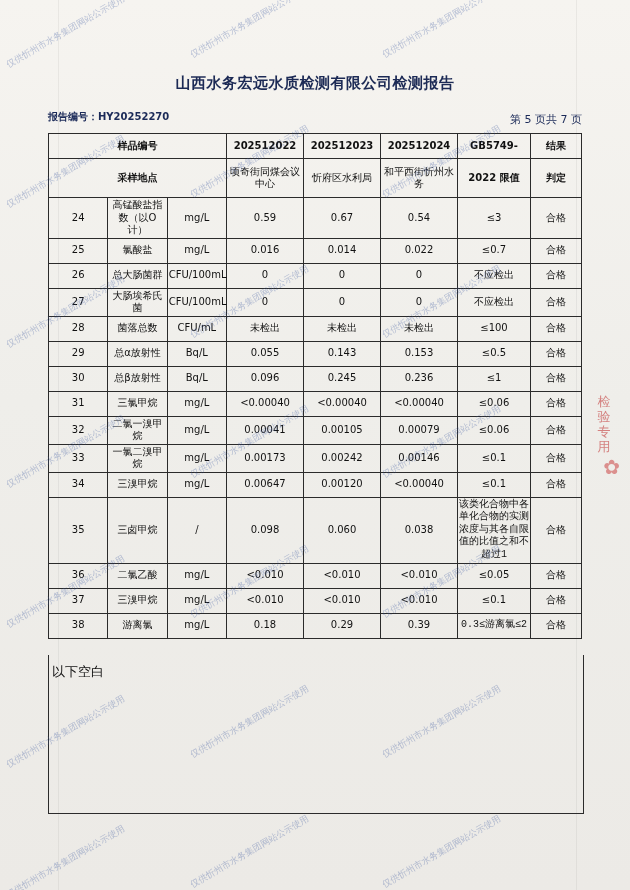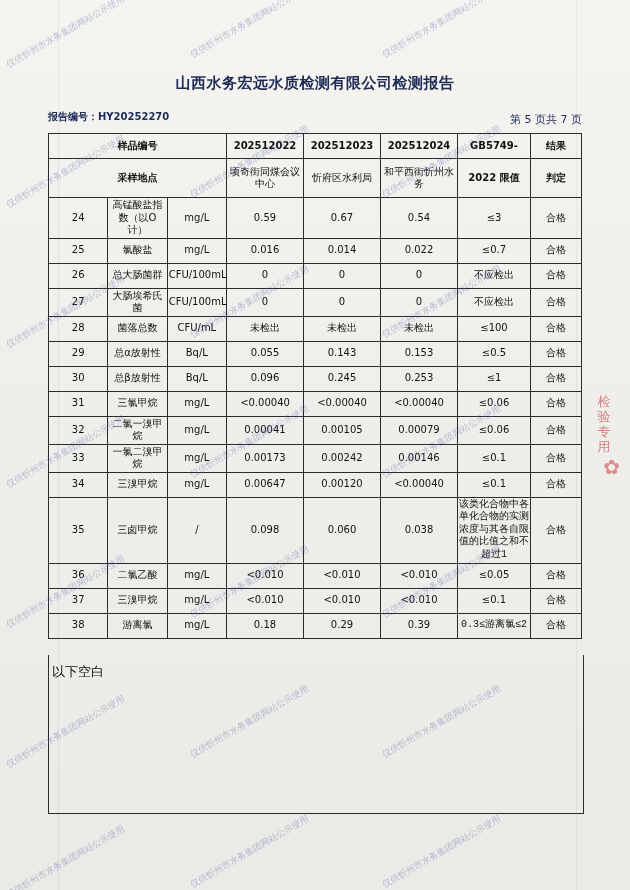--- a/index.html
+++ b/index.html
@@ -182,21 +182,21 @@
       <td class="val">0.153</td>
       <td class="lim">≤0.5</td>
       <td class="jud">合格</td>
     </tr>
     <tr class="r">
       <td class="idx">30</td>
       <td class="name">总β放射性</td>
       <td class="unit">Bq/L</td>
       <td class="val">0.096</td>
       <td class="val">0.245</td>
-      <td class="val">0.253</td>
+      <td class="val">0.236</td>
       <td class="lim">≤1</td>
       <td class="jud">合格</td>
     </tr>
     <tr class="r">
       <td class="idx">31</td>
       <td class="name">三氯甲烷</td>
       <td class="unit">mg/L</td>
       <td class="val">&lt;0.00040</td>
       <td class="val">&lt;0.00040</td>
       <td class="val">&lt;0.00040</td>

